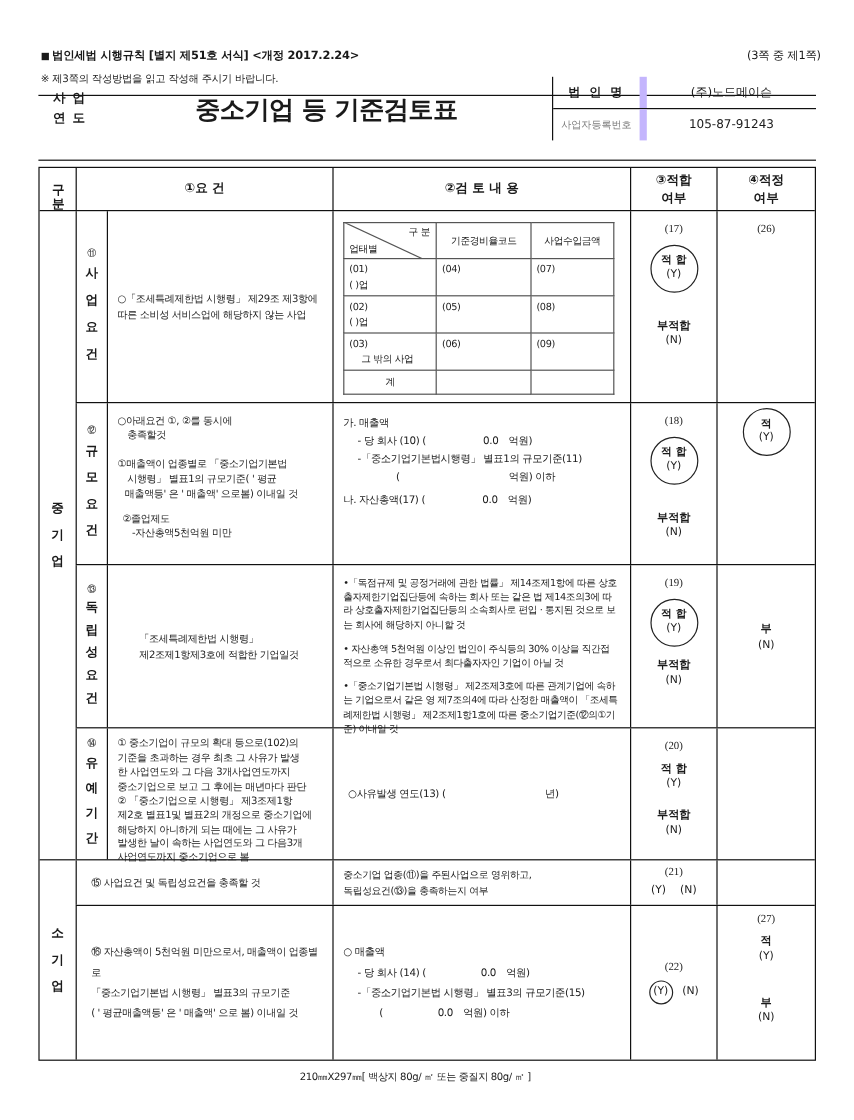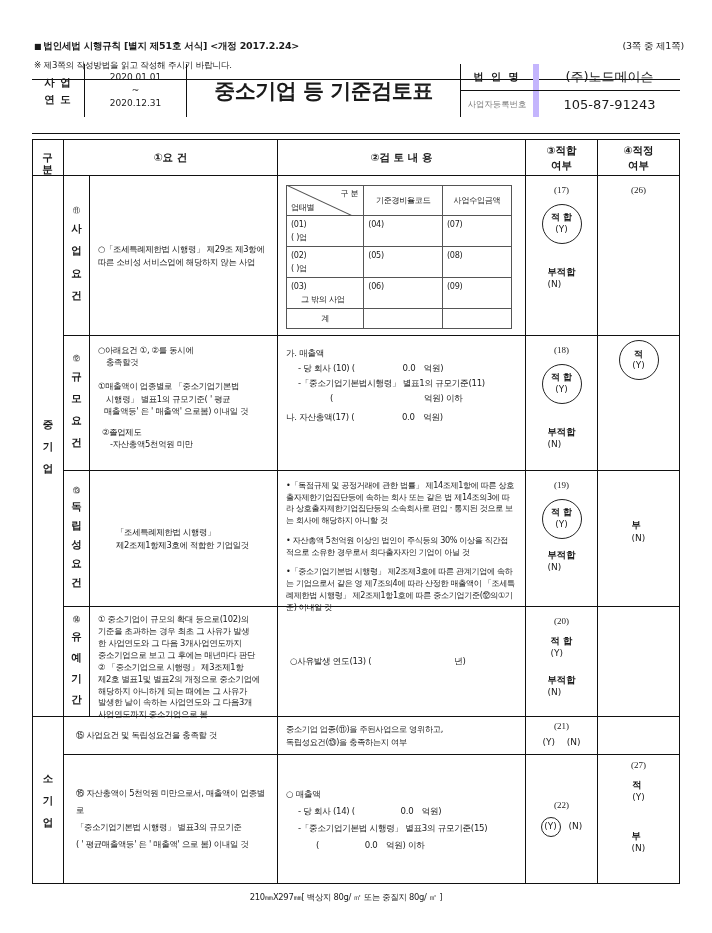--- a/index.html
+++ b/index.html
@@ -53,21 +53,21 @@
   .tb-right { width: 220px; display: flex; flex-direction: column;
     border-left: 1.4px solid #111; }
   .tb-rrow { flex: 1; display: flex; align-items: center; }
   .tb-rrow.first { border-bottom: 1px solid #111; }
   .tb-rlabel {
     width: 78px; text-align: center; font-size: 10px; font-weight: bold;
     letter-spacing: 2px; border-right: 6px solid #c4b5fd; align-self: stretch;
     display: flex; align-items: center; justify-content: center;
   }
   .tb-rlabel.small { font-size: 8.4px; letter-spacing: 0px; color: #7c7c7c; font-weight: normal;}
-  .tb-rval { flex: 1; text-align: center; font-size: 13px; }
+  .tb-rval { flex: 1; text-align: center; font-size: 10px; }
 
   .rule-underband {
     position: absolute; left: 32px; top: 133px; width: 648px;
     border-top: 1.6px solid #111;
   }
 
   
   .maintable {
     position: absolute; left: 32px; top: 139px; width: 648px;
     border-top: 1.4px solid #111; border-bottom: 1.4px solid #111;
@@ -100,21 +100,21 @@
     display: flex; flex-direction: column; align-items: center; justify-content: center;
     font-size: 10.5px; font-weight: bold; line-height: 2.1; letter-spacing: 0;
   }
   .vlabel .num { font-size: 7.5px; font-weight: normal; line-height: 1.6; }
 
   .body-txt { font-size: 8.4px; line-height: 1.5; letter-spacing: -0.3px; padding: 8px 6px 8px 8px; }
 
   .yn { display: flex; flex-direction: column; align-items: center; font-size: 9px;
     padding-top: 8px; line-height: 1.5; }
   .yn .code { font-size: 9px; margin-bottom: 6px; font-family: Liberation Serif, serif; }
-  .yn .opt { font-size: 9.3px; font-weight: bold; line-height: 1.35; }
+  .yn .opt { font-size: 9.3px; font-weight: bold; line-height: 1.35; text-align: center; }
   .yn .opt .sub { font-weight: normal; font-size: 9px; }
   .yn .gap { height: 22px; }
   .circled {
     display: inline-flex; flex-direction: column; align-items: center; justify-content: center;
     width: 40px; height: 40px; border: 1.1px solid #222; border-radius: 50%;
     font-size: 9px; font-weight: bold; line-height: 1.25;
   }
   .circled .sub { font-weight: normal; }
   .circle-small {
     display: inline-flex; align-items: center; justify-content: center;
@@ -172,25 +172,20 @@
     <div class="left"><span class="sq">■</span><span>법인세법 시행규칙 [별지 제51호 서식] &lt;개정 2017.2.24&gt;</span></div>
     <div class="right">(3쪽 중 제1쪽)</div>
   </div>
   <div class="hdr-line2">※ 제3쪽의 작성방법을 읽고 작성해 주시기 바랍니다.</div>
 
   <div class="rule-top"></div>
   <div class="titleband">
     <div class="tb-cell tb-saup">
       <span>사 업</span>
       <span>연 도</span>
-    </div>
-    <div class="tb-cell tb-dates">
-      <span>2020.01.01</span>
-      <span>~</span>
-      <span>2020.12.31</span>
     </div>
     <div class="tb-cell tb-title">중소기업 등 기준검토표</div>
     <div class="tb-right">
       <div class="tb-rrow first">
         <div class="tb-rlabel">법 인 명</div>
         <div class="tb-rval">(주)노드메이슨</div>
       </div>
       <div class="tb-rrow">
         <div class="tb-rlabel small">사업자등록번호</div>
         <div class="tb-rval">105-87-91243</div>

